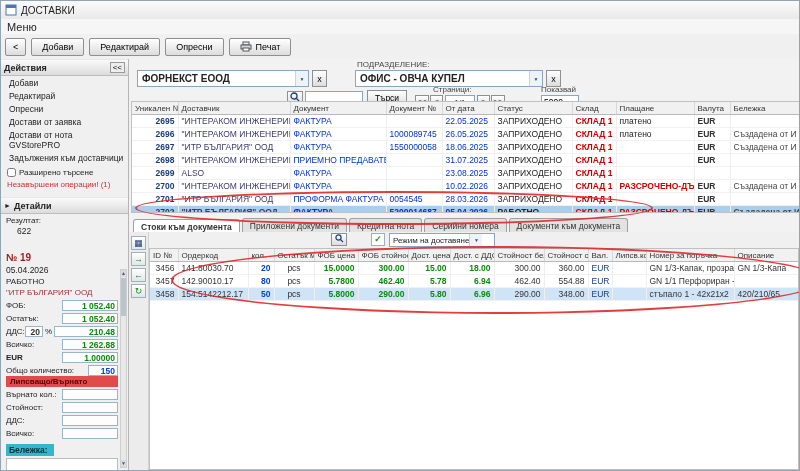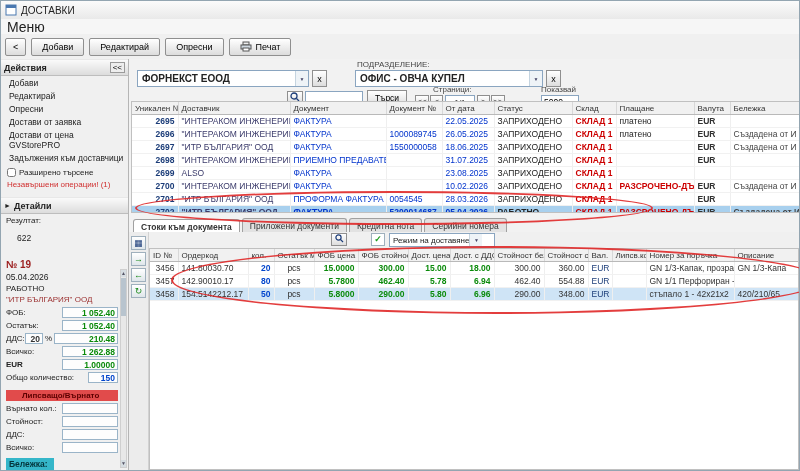--- a/index.html
+++ b/index.html
@@ -4,21 +4,21 @@
 <style>
   html,body{margin:0;padding:0;background:#d8d8d8;}
   .win{position:relative;width:800px;height:471px;background:#f0f0f0;
        font-family:"Liberation Sans",sans-serif;overflow:hidden;
        border:1px solid #93a5b1;box-sizing:border-box;color:#222;}
   
   .titlebar{position:absolute;left:0;top:0;right:0;height:18px;
     background:linear-gradient(#fbfbfb,#e9e9e9);border-bottom:1px solid #cfcfcf;
     display:flex;align-items:center;gap:4px;padding-left:4px;font-size:10px;}
   .menubar{position:absolute;left:0;top:18px;right:0;height:15px;
-    background:#f6f6f6;border-bottom:1px solid #d9d9d9;font-size:14px;
+    background:#f6f6f6;border-bottom:1px solid #d9d9d9;font-size:11px;
     display:flex;align-items:center;padding-left:6px;}
   .toolbar{position:absolute;left:0;top:33px;right:0;height:25px;
     background:#f0f0f0;border-bottom:1px solid #d2d2d2;
     display:flex;align-items:center;gap:5px;padding-left:4px;}
   .tbtn{height:18px;border:1px solid #8f8f8f;border-radius:2px;
     background:linear-gradient(#ffffff,#dcdcdc);font-size:9px;
     font-family:inherit;padding:0 10px;display:flex;align-items:center;gap:4px;}
   .tbtn.small{padding:0 7px;}
   
   .sidebar{position:absolute;left:0;top:58px;width:128px;bottom:0;
@@ -28,36 +28,36 @@
     font-weight:bold;font-size:9px;display:flex;align-items:center;
     padding:0 3px;gap:3px;}
   .phead .grow{flex:1;}
   .collapse-btn{font-size:8px;border:1px solid #9a9a9a;background:#eee;
     height:11px;line-height:9px;padding:0 2px;font-family:inherit;}
   .side-link{font-size:8.5px;padding:2px 4px 1px 8px;cursor:default;}
   .chk-row{display:flex;align-items:center;gap:3px;margin:4px 4px 2px 6px;font-size:8px;}
   .chk-row input{width:9px;height:9px;margin:0;}
   .alert-red{font-size:8px;color:#d03030;margin:3px 4px 0 6px;}
   .dsmall{font-size:8px;margin:2px 0 0 5px;}
-  .dval622{font-size:8.5px;margin:8px 0 0 16px;}
+  .dval622{font-size:8.5px;margin:1px 0 0 16px;}
   .docnum{font-size:10px;font-weight:bold;color:#9b1c1c;margin:16px 0 0 5px;}
   .docdate{font-size:8.5px;margin:2px 0 0 5px;}
   .docstat{font-size:8px;margin:2px 0 0 5px;}
   .docsup{font-size:8px;color:#9b3030;margin:2px 0 3px 5px;white-space:nowrap;overflow:hidden;}
   .drow{display:flex;align-items:center;margin:2px 10px 0 5px;}
   .dlab{flex:1;font-size:8px;white-space:nowrap;overflow:hidden;}
   .vbox{width:56px;height:11px;border:1px solid #9ab4c8;background:#fdfdfd;
     font-size:8.5px;font-weight:bold;color:#0a8a0a;text-align:right;
     padding:0 2px;line-height:11px;box-sizing:border-box;flex:none;}
   .vbox.blue{color:#0044cc;}
   .vbox.sm{width:18px;}
   .vbox.md{width:64px;}
   .pct{font-size:8px;margin:0 2px;}
-  .banner{margin:7px 10px 0 5px;background:#e14b4b;color:#5d0000;
-    font-size:8px;font-weight:bold;padding:1px 16px;}
+  .banner{margin:0 10px 0 5px;background:#e14b4b;color:#5d0000;
+    font-size:8px;font-weight:bold;padding:1px 4px;}
   .notelab{display:inline-block;margin:4px 0 0 5px;background:#35b6c9;
     color:#04333a;font-size:8.5px;font-weight:bold;padding:1px 6px 1px 3px;}
   .notearea{margin:1px 10px 0 5px;height:16px;background:#fff;border:1px solid #bbb;}
   .side-scroll{position:absolute;right:1px;top:210px;bottom:2px;width:7px;
     background:#e8e8e8;border:1px solid #cfcfcf;box-sizing:border-box;}
   .side-scroll .thumb{position:absolute;left:0;right:0;top:8px;height:38px;background:#b8c4ce;}
   .side-scroll .ar{position:absolute;left:0;right:0;height:7px;background:#d6dde2;
     font-size:5px;text-align:center;line-height:7px;color:#556;}
   
   .main{position:absolute;left:128px;top:58px;right:0;bottom:0;background:#f2f2f2;}
@@ -170,21 +170,21 @@
   <div class="sidebar">
     <div class="phead">
       <span class="grow">Действия</span>
       <button class="collapse-btn">&lt;&lt;</button>
     </div>
     <div>
         <div class="side-link">Добави</div>
         <div class="side-link">Редактирай</div>
         <div class="side-link">Опресни</div>
         <div class="side-link">Достави от заявка</div>
-        <div class="side-link">Достави от цена GVStorePRO</div>
+        <div class="side-link">Достави от нота GVStorePRO</div>
         <div class="side-link">Задължения към доставчици</div>
       </div>
     <div class="chk-row">
       <input type="checkbox" style="">
       <span>Разширено търсене</span>
     </div>
     <div class="alert-red">Незавършени операции! (1)</div>
 
     <div class="phead" style="margin-top:8px;">
       <span style="font-size:7px;">►</span>
@@ -417,20 +417,21 @@
             </tr>
           </tbody>
       </table>
     </div>
 
     <div class="tabs" id="tabs">
         <div class="tab active">Стоки към документа</div>
         <div class="tab">Приложени документи</div>
         <div class="tab">Кредитна нота</div>
         <div class="tab">Серийни номера</div>
+        <div class="tab">Документи към документа</div>
       </div>
 
     <div class="istrip">
       <button class="ibtn navy">▦</button>
       <button class="ibtn green">→</button>
       <button class="ibtn green">←</button>
       <button class="ibtn green">↻</button>
     </div>
 
     <div class="dtoolbar">

